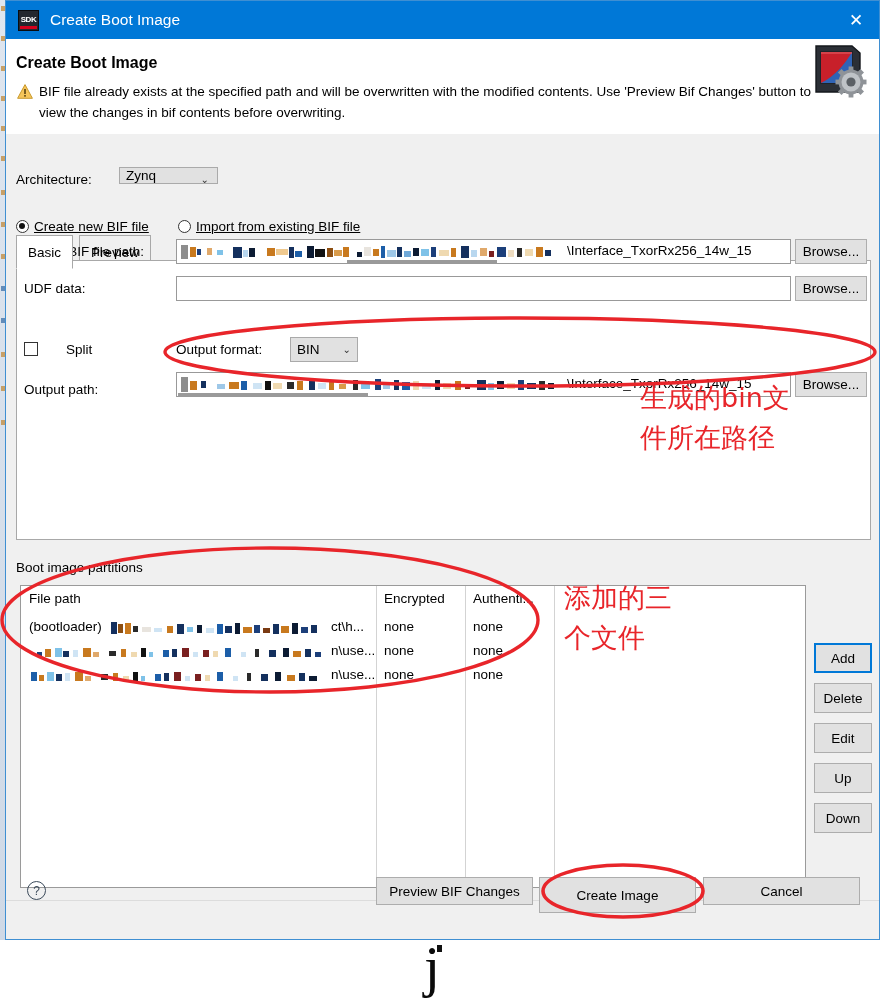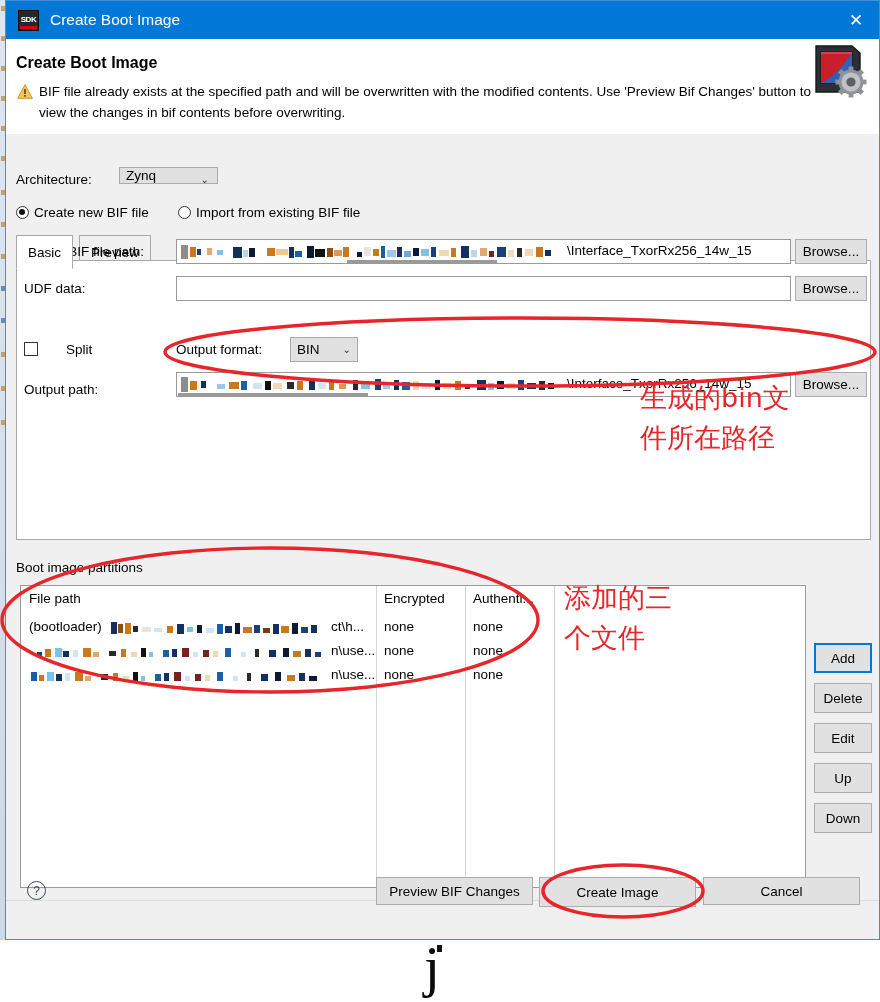--- a/index.html
+++ b/index.html
@@ -62,21 +62,21 @@
   .lbl{position:absolute;font-size:13.5px;color:#000;}
 
   #arch-label{left:10px;top:104px;}
   #arch-select{
     position:absolute;left:113px;top:128px;width:99px;height:17px;
     background:#e1e1e1;border:1px solid #aaa;box-sizing:border-box;
     font-size:13.5px;display:flex;align-items:center;padding-left:6px;
   }
   #arch-select .chev{position:absolute;right:8px;top:6px;font-size:10px;color:#333;}
 
-  .radio-row{position:absolute;top:166px;display:flex;align-items:center;}
+  .radio-row{position:absolute;top:180px;display:flex;align-items:center;text-decoration:underline;}
   .radio{
     width:13px;height:13px;border:1.4px solid #333;border-radius:50%;
     box-sizing:border-box;position:relative;margin-right:5px;background:#fff;
   }
   .radio.on:after{
     content:"";position:absolute;left:2.4px;top:2.4px;width:6px;height:6px;
     border-radius:50%;background:#111;
   }
 
   
@@ -481,21 +481,21 @@
       <div class="sbtn focus">Add</div>
       <div class="sbtn">Delete</div>
       <div class="sbtn">Edit</div>
       <div class="sbtn">Up</div>
       <div class="sbtn">Down</div>
     </div>
 
     <div id="footer-sep"></div>
     <div id="help-icon">?</div>
     <div class="btn" style="left:370px;top:838px;width:157px;height:28px;">Preview BIF Changes</div>
-    <div class="btn" style="left:533px;top:838px;width:157px;height:30px;">Create Image</div>
+    <div class="btn" style="left:533px;top:838px;width:157px;height:36px;">Create Image</div>
     <div class="btn" style="left:697px;top:838px;width:157px;height:28px;">Cancel</div>
   </div>
 </div>
 
 <svg class="overlay">
   <ellipse cx="520" cy="352" rx="355" ry="34" fill="none" stroke="#e8252a" stroke-width="3.4"></ellipse>
   <ellipse cx="270" cy="620" rx="268" ry="72" fill="none" stroke="#e8252a" stroke-width="3.4"></ellipse>
   <ellipse cx="623" cy="891" rx="80" ry="26" fill="none" stroke="#e8252a" stroke-width="3.6"></ellipse>
 </svg>
 

